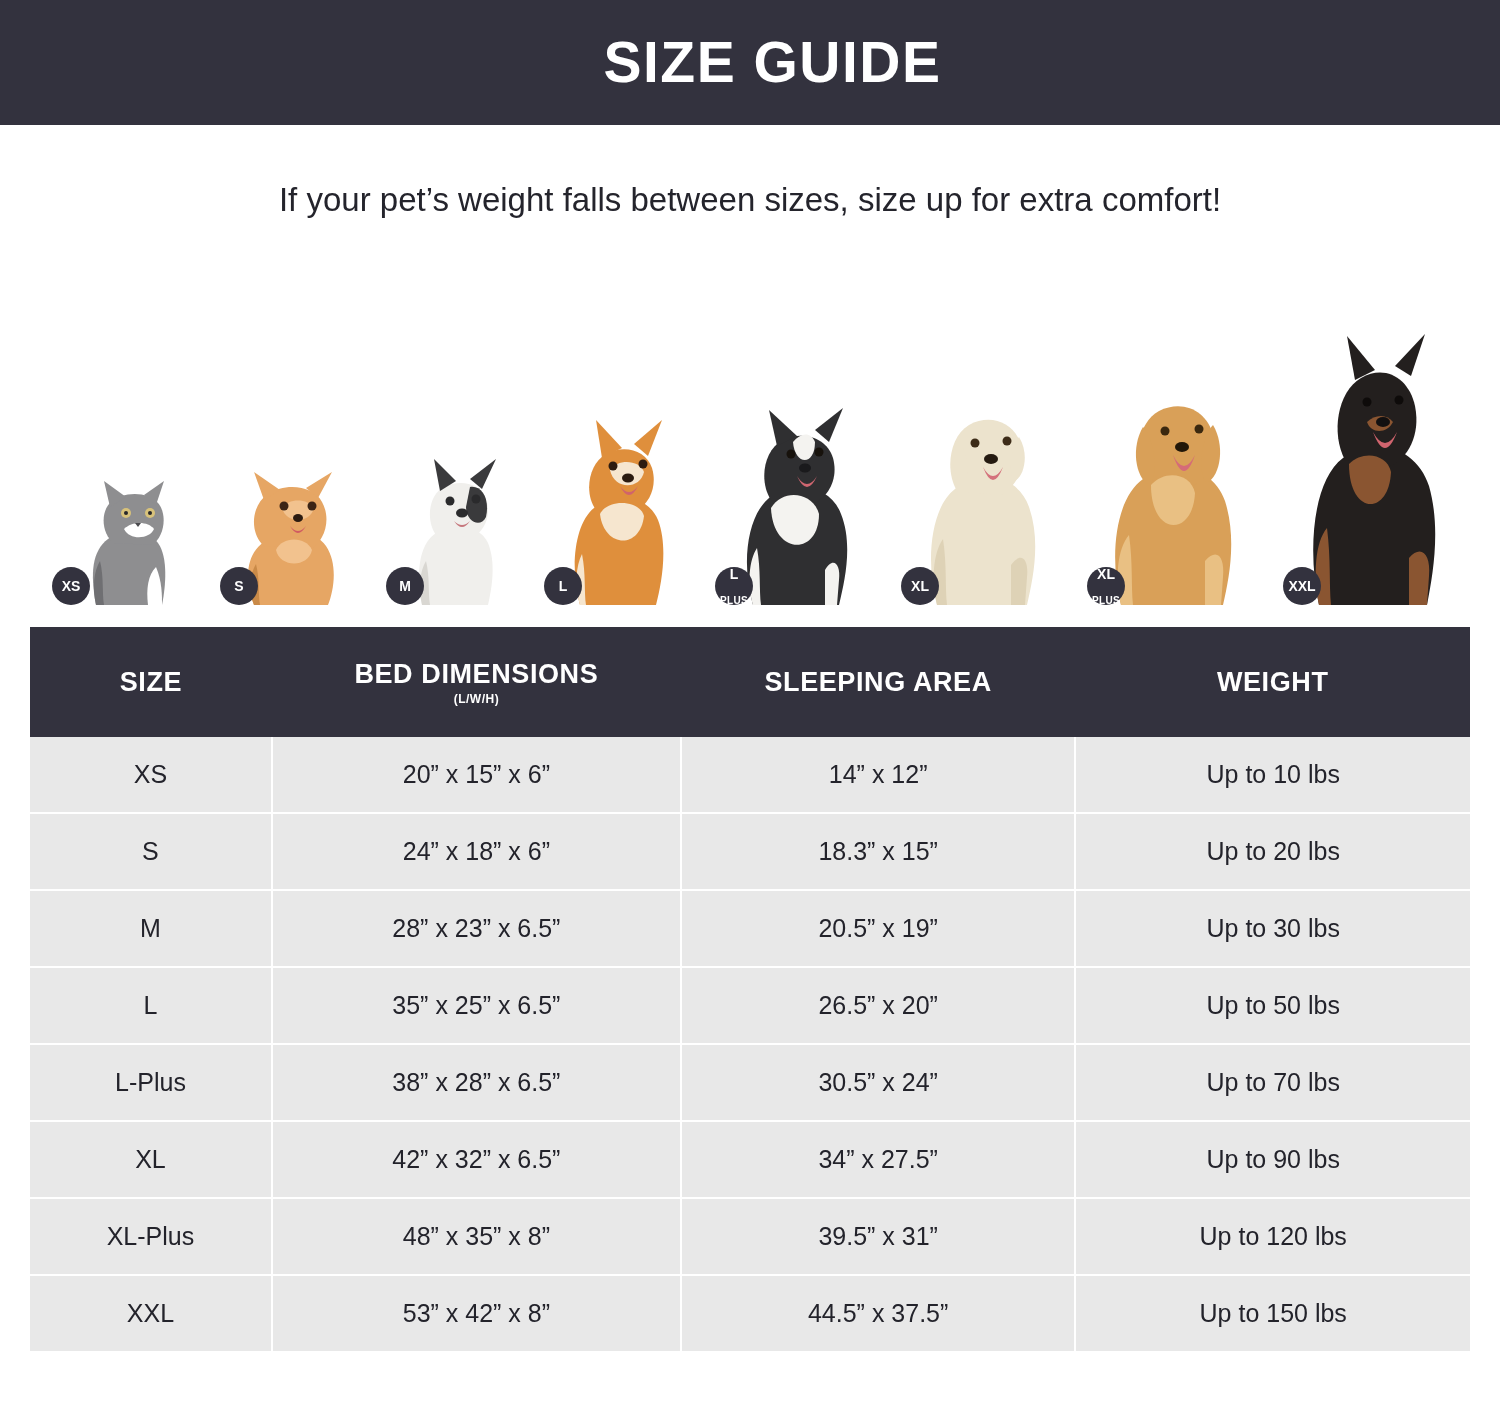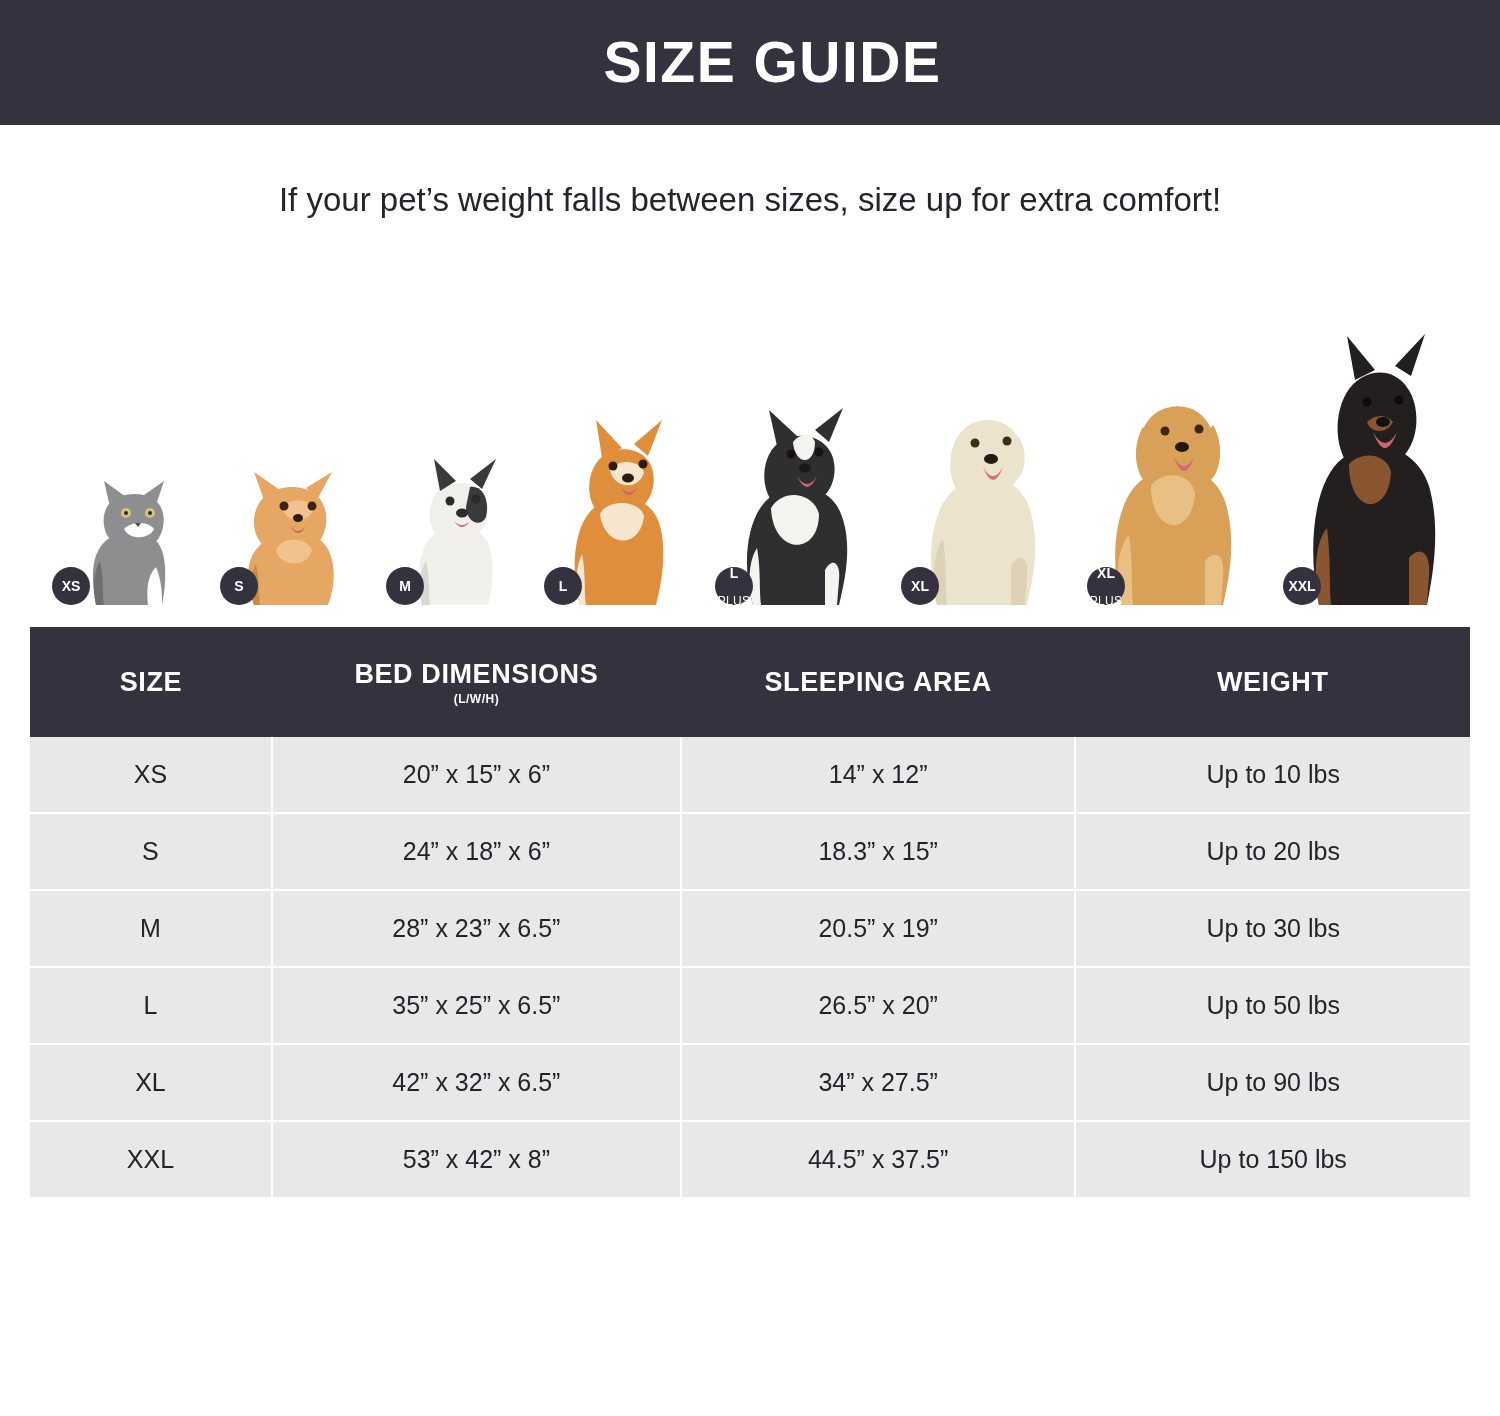--- a/index.html
+++ b/index.html
@@ -79,22 +79,22 @@
     display: flex;
     flex-direction: column;
     align-items: center;
     justify-content: center;
     font-size: 14px;
     font-weight: bold;
     line-height: 1;
     z-index: 5;
   }
   .badge .sub {
-    font-size: 12px;
-    font-weight: normal;
+    font-size: 10px;
+    font-weight: bold;
     letter-spacing: 0.3px;
     margin-top: 15px;
   }
 
   
   .table-wrap {
     margin: 22px 30px 0 30px;
   }
   table.size-table {
     width: 100%;
@@ -409,26 +409,38 @@
         <td>20.5” x 19”</td>
         <td>Up to 30 lbs</td>
       </tr>
       <tr>
         <td>L</td>
         <td>35” x 25” x 6.5”</td>
         <td>26.5” x 20”</td>
         <td>Up to 50 lbs</td>
       </tr>
       <tr>
+        <td>L-Plus</td>
+        <td>38” x 28” x 6.5”</td>
+        <td>30.5” x 24”</td>
+        <td>Up to 70 lbs</td>
+      </tr>
+      <tr>
         <td>XL</td>
         <td>42” x 32” x 6.5”</td>
         <td>34” x 27.5”</td>
         <td>Up to 90 lbs</td>
       </tr>
       <tr>
+        <td>XL-Plus</td>
+        <td>48” x 35” x 8”</td>
+        <td>39.5” x 31”</td>
+        <td>Up to 120 lbs</td>
+      </tr>
+      <tr>
         <td>XXL</td>
         <td>53” x 42” x 8”</td>
         <td>44.5” x 37.5”</td>
         <td>Up to 150 lbs</td>
       </tr>
     </tbody>
   </table>
 </div>
 
 </body></html>

